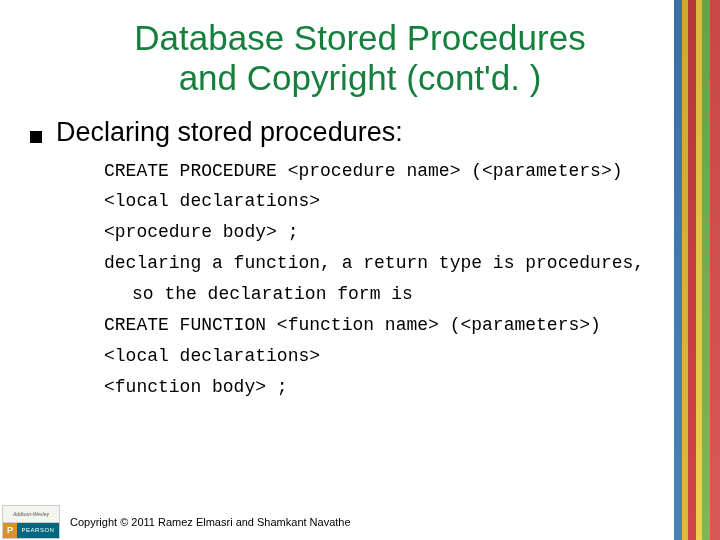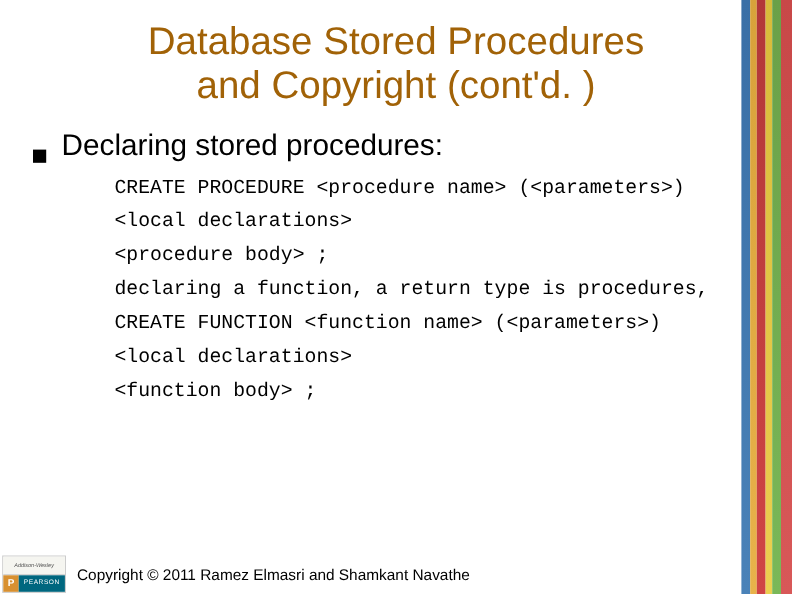--- a/index.html
+++ b/index.html
@@ -24,28 +24,28 @@
   .s2 { width: 6px; background: linear-gradient(to bottom, #d8a23a, #e8b24a); }
   .s3 { width: 8px; background: linear-gradient(to bottom, #b23838, #d04545); }
   .s4 { width: 6px; background: linear-gradient(to bottom, #d8bb3a, #ecd050); }
   .s5 { width: 8px; background: linear-gradient(to bottom, #6aa048, #7ab858); }
   .s6 { width: 10px; background: linear-gradient(to bottom, #c84848, #d85858); }
   .title {
     font-size: 35px;
     text-align: center;
     padding: 18px 60px 8px 60px;
     line-height: 1.15;
-    color: #a16207;
+    color: #15803d;
   }
   .content {
     padding: 10px 30px 0 30px;
   }
   .bullet-row {
     display: flex;
-    align-items: flex-end;
+    align-items: center;
     margin-bottom: 10px;
   }
   .bullet {
     width: 12px;
     height: 12px;
     background: #000;
     margin-top: 10px;
     margin-right: 14px;
     flex-shrink: 0;
   }
@@ -111,21 +111,21 @@
     flex: 1;
     background: #00677f;
     color: #fff;
     font-size: 6px;
     display: flex;
     align-items: center;
     justify-content: center;
     letter-spacing: 0.5px;
   }
   .copyright {
-    font-size: 14px;
+    font-size: 11px;
     color: #000;
     margin-left: 10px;
   }
 </style>
 </head>
 <body>
 
 <div class="stripes">
   <div class="s1"></div>
     <div class="s2"></div>
@@ -143,20 +143,21 @@
 <div class="content">
   <div class="bullet-row">
     <div class="bullet"></div>
     <div class="bullet-text">Declaring stored procedures:</div>
   </div>
   <div class="code-lines">
     <div class="code-line">CREATE PROCEDURE &lt;procedure name&gt; (&lt;parameters&gt;)</div>
     <div class="code-line">&lt;local declarations&gt;</div>
     <div class="code-line">&lt;procedure body&gt; ;</div>
     <div class="code-line">declaring a function, a return type is procedures,</div>
+    <div class="code-line indent">so the declaration form is</div>
     <div class="code-line">CREATE FUNCTION &lt;function name&gt; (&lt;parameters&gt;)</div>
     <div class="code-line">&lt;local declarations&gt;</div>
     <div class="code-line">&lt;function body&gt; ;</div>
   </div>
 </div>
 
 <div class="footer">
   <div class="logo-box">
     <div class="logo-top">Addison-Wesley</div>
     <div class="logo-bottom">

